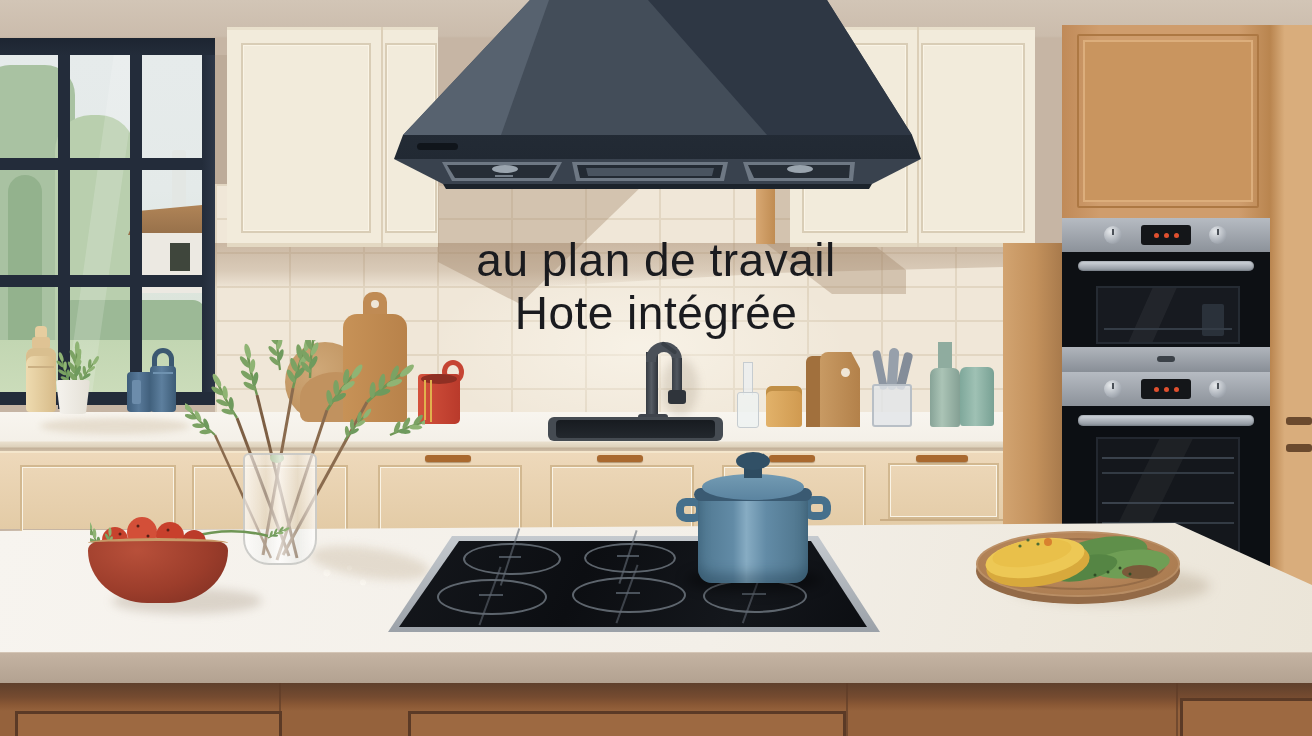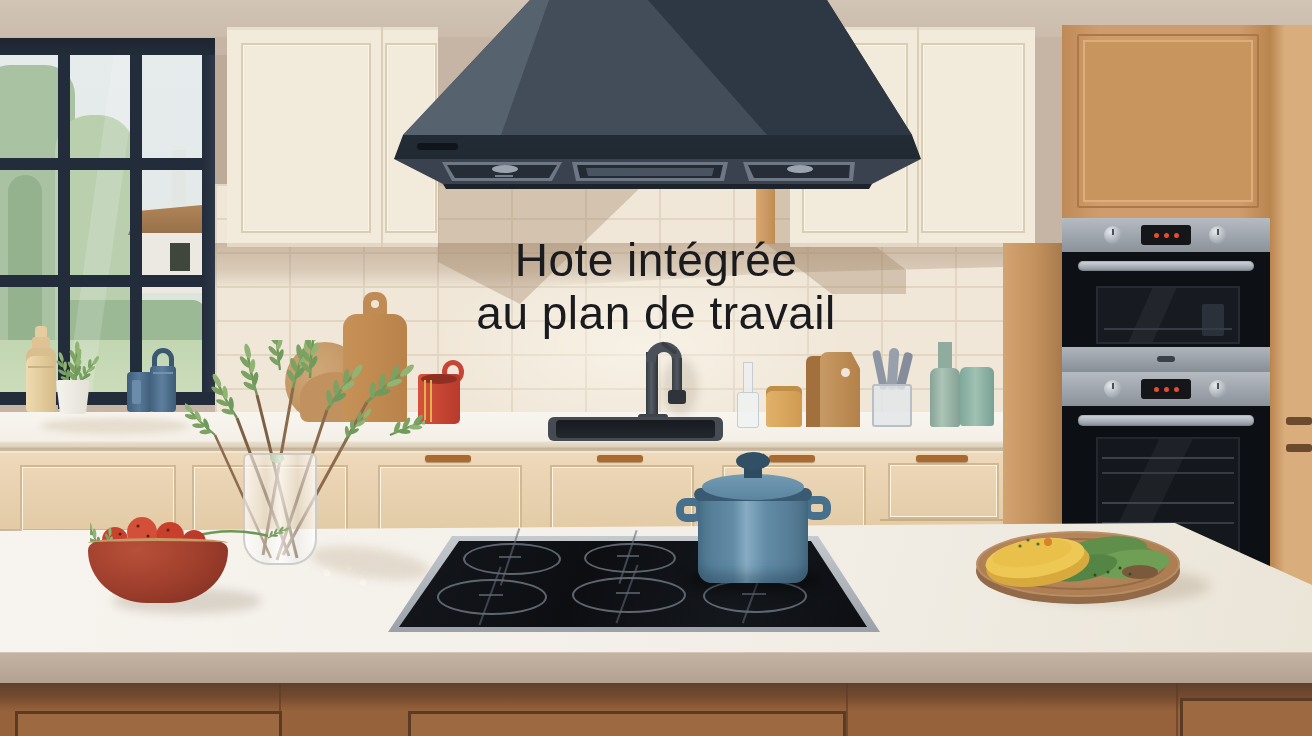--- a/index.html
+++ b/index.html
@@ -93,22 +93,22 @@
     <div class="a" style="left:0;top:0;width:527px;height:182px;background:#6e7884;clip-path:polygon(178px 162px,334px 162px,330px 181px,182px 181px);"></div>
     <div class="a" style="left:0;top:0;width:527px;height:179px;background:#232a33;clip-path:polygon(183px 165px,329px 165px,326px 178px,186px 178px);"></div>
     <div class="a" style="left:0;top:0;width:527px;height:177px;background:#4a5460;clip-path:polygon(192px 168px,320px 168px,318px 176px,194px 176px);"></div>
     <div class="a" style="left:0;top:0;width:527px;height:182px;background:#6e7884;clip-path:polygon(349px 162px,461px 162px,459px 181px,355px 181px);"></div>
     <div class="a" style="left:0;top:0;width:527px;height:179px;background:#262d36;clip-path:polygon(354px 165px,456px 165px,455px 178px,360px 178px);"></div>
     <div class="a" style="left:393px;top:165px;width:26px;height:8px;border-radius:50%;background:#9aa4ae;"></div>
     <div class="a" style="left:0;top:0;width:527px;height:190px;background:#1c232b;clip-path:polygon(49px 184px,478px 184px,475px 189px,52px 189px);"></div>
   </div>
 
   <div class="a caption" style="left:306px;top:234px;width:700px;">
+    <div>au plan de travail</div>
     <div>Hote intégrée</div>
-    <div>au plan de travail</div>
   </div>
 
   <div class="a" style="left:0;top:412px;width:1003px;height:39px;background:linear-gradient(180deg,#f8f5ef 0px,#f4f0e8 29px,#e9dfcd 30px,#ddd1bb 35px,#c3b199 36px,#ccbba5 39px);"></div>
   <div class="a" style="left:40px;top:418px;width:150px;height:16px;border-radius:50%;background:rgba(210,195,170,.45);filter:blur(3px);"></div>
 
   <div class="a" style="left:662px;top:358px;width:36px;height:58px;background:rgba(120,105,85,.18);border-radius:50%;filter:blur(4px);"></div>
   <div class="a" style="left:620px;top:340px;width:80px;height:82px;">
     <div class="a" style="left:26px;top:12px;width:12px;height:64px;background:linear-gradient(90deg,#363b42,#565c64 45%,#2e333a);"></div>
     <div class="a" style="left:26px;top:2px;width:36px;height:20px;border:10px solid #4a5058;border-bottom:none;border-radius:20px 20px 0 0;box-sizing:border-box;"></div>
     <div class="a" style="left:52px;top:18px;width:10px;height:34px;background:linear-gradient(90deg,#3a3f46,#51575f 50%,#31363d);"></div>

